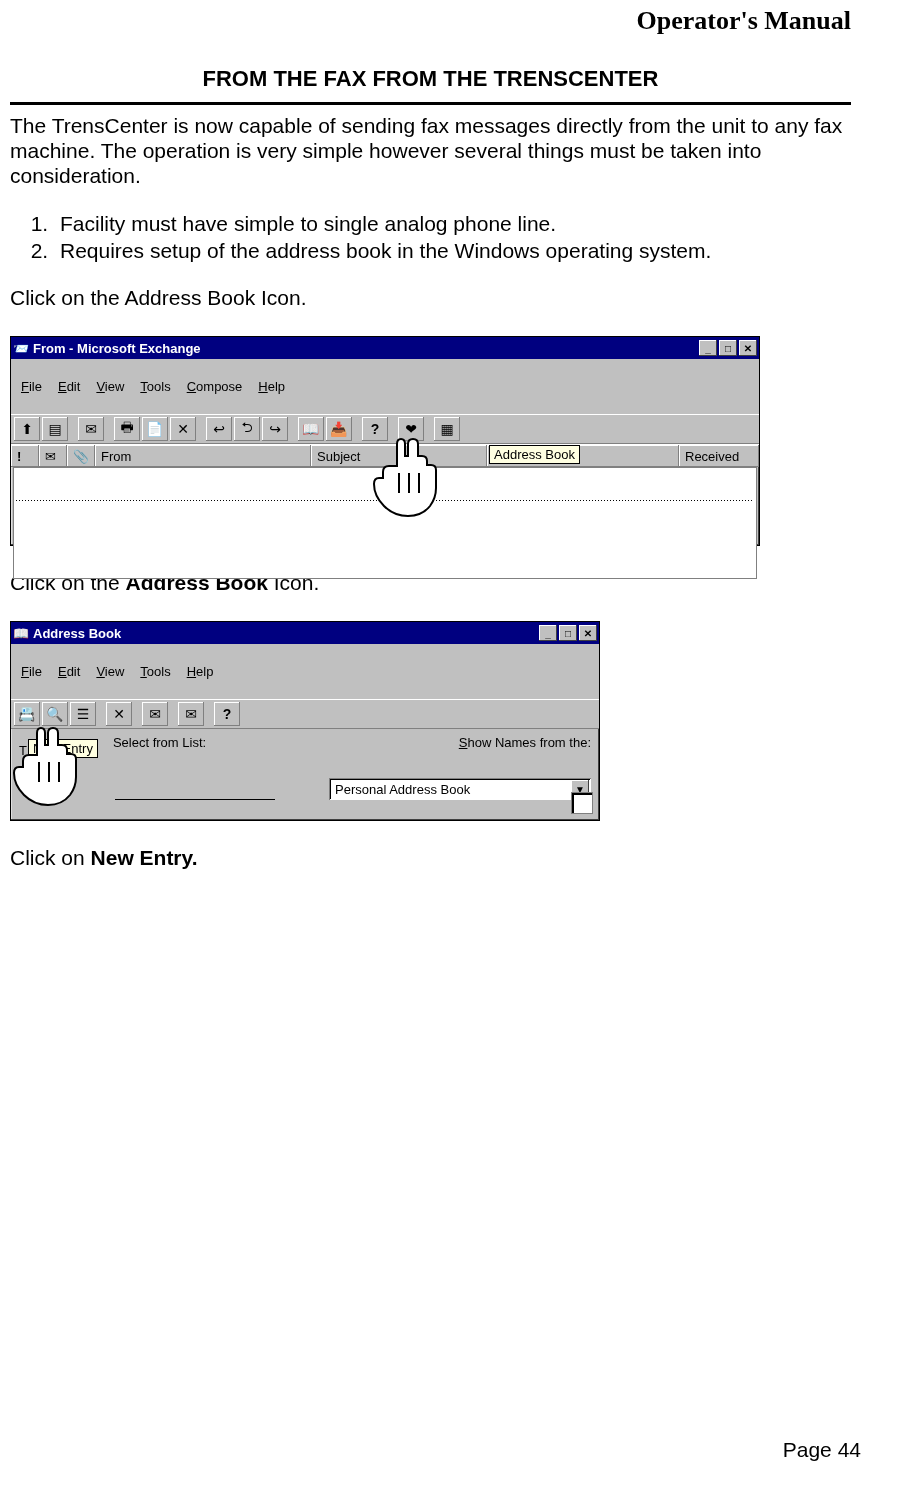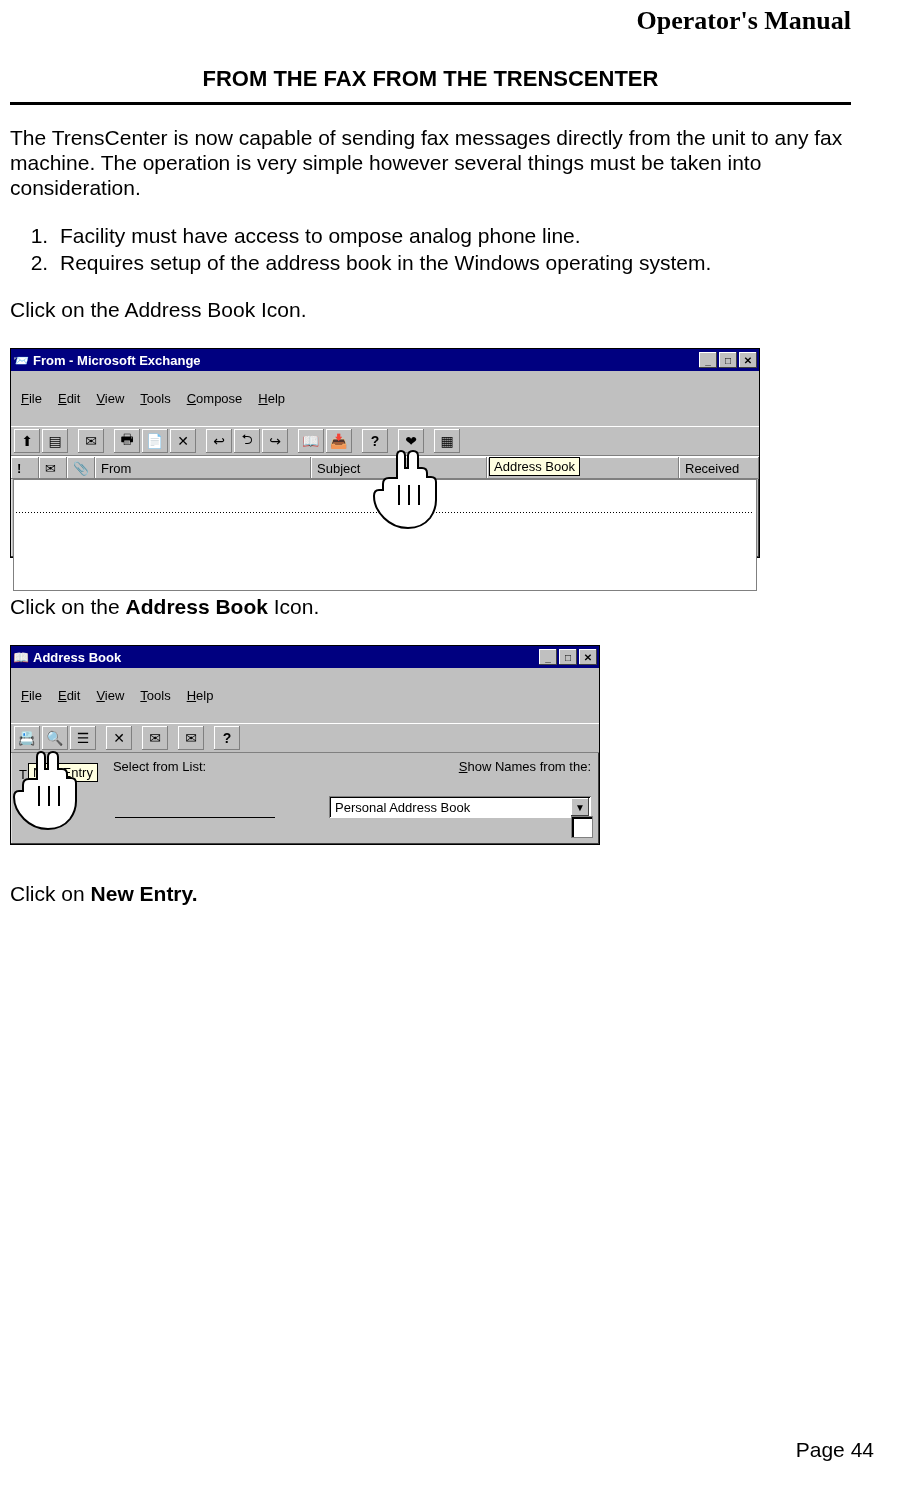--- a/index.html
+++ b/index.html
@@ -18,26 +18,26 @@
       box-sizing: border-box;
       position: relative;
     }
     .doc-header { text-align:center; font-family:"Times New Roman",serif; margin-top:0;}
     .doc-header .title1 { font-size:28px; font-weight:bold; }
     .doc-header .title1 .brand { font-style: italic; }
     .doc-header .title2 { font-size:26px; font-weight:bold; margin-top:2px;text-align:right;}
     .section-title { text-align:center; font-size:22px; font-weight:bold; font-family:Arial; margin-top:30px;}
     hr.sep { border:none; border-top:3px solid #000; margin:10px 0 6px 0; }
     .body-text { font-size:21px; line-height:1.2; }
-    .body-text p { margin: 20px 0 22px 0; }
+    .body-text p { margin: 8px 0 22px 0; }
     .body-text ol { margin: 0 0 22px 0; padding-left:44px;}
     .body-text ol li { padding-left:6px; margin-bottom:2px;}
     .body-text .instr { margin-bottom:22px;}
     .bold { font-weight:bold;}
-    .page-num { position:absolute; bottom:30px; right:27px; font-size:21px;}
+    .page-num { position:absolute; bottom:30px; right:40px; font-size:21px;}
 
     
     .win95 {
       font-family: "MS Sans Serif","Microsoft Sans Serif",Arial,sans-serif;
       font-size:13px;
       background:#c0c0c0;
       border:1px solid #000;
       box-shadow: inset -1px -1px 0 #404040, inset 1px 1px 0 #dfdfdf;
       display:inline-block;
       margin:4px 0 16px 0;
@@ -90,21 +90,21 @@
     }
     .hand svg { display:block; }
 
     .ab-body { padding:6px 8px 2px 8px; font-size:13px; }
     .ab-row { display:flex; align-items:flex-end; }
     .ab-label { margin-bottom:8px; }
     .ab-label .ul { text-decoration:underline;}
     .ab-dropdown {
       display:flex; align-items:center; width:262px; height:22px; background:#fff;
       box-shadow: inset 1px 1px 0 #808080, inset -1px -1px 0 #fff, inset 2px 2px 0 #000;
-      margin-top:12px;
+      margin-top:18px;
     }
     .ab-dropdown .dd-text { flex:1; padding:0 6px; font-size:13px;}
     .ab-dropdown .dd-btn {
       width:18px; height:18px; background:#c0c0c0; margin:2px;
       box-shadow: inset -1px -1px 0 #404040, inset 1px 1px 0 #fff;
       display:flex; align-items:center; justify-content:center; font-size:10px;
     }
     .ab-corner-box { width:20px; height:20px; background:#fff; border:1px solid #808080; box-shadow:inset 2px 2px 0 #000; position:absolute; }
   </style>
 </head>
@@ -115,21 +115,21 @@
   <div class="doc-header">
     <div class="title2">Operator's Manual</div>
   </div>
 
   <div class="section-title">FROM THE FAX FROM THE TRENSCENTER</div>
   <hr class="sep">
 
   <div class="body-text">
     <p>The TrensCenter is now capable of sending fax messages directly from the unit to any fax machine.  The operation is very simple however several things must be taken into consideration.</p>
     <ol>
-      <li>Facility must have access to ompose analog phone line.</li>
+      <li>Facility must have simple to single analog phone line.</li>
       <li>Requires setup of the address book in the Windows operating system.</li>
     </ol>
     <p class="instr">Click on the Address Book Icon.</p>
   </div>
 
   
   <div class="win95 s1">
     <div class="titlebar">
       <span class="tb-icon">📨</span>
       <span class="tb-title">From - Microsoft Exchange</span>

